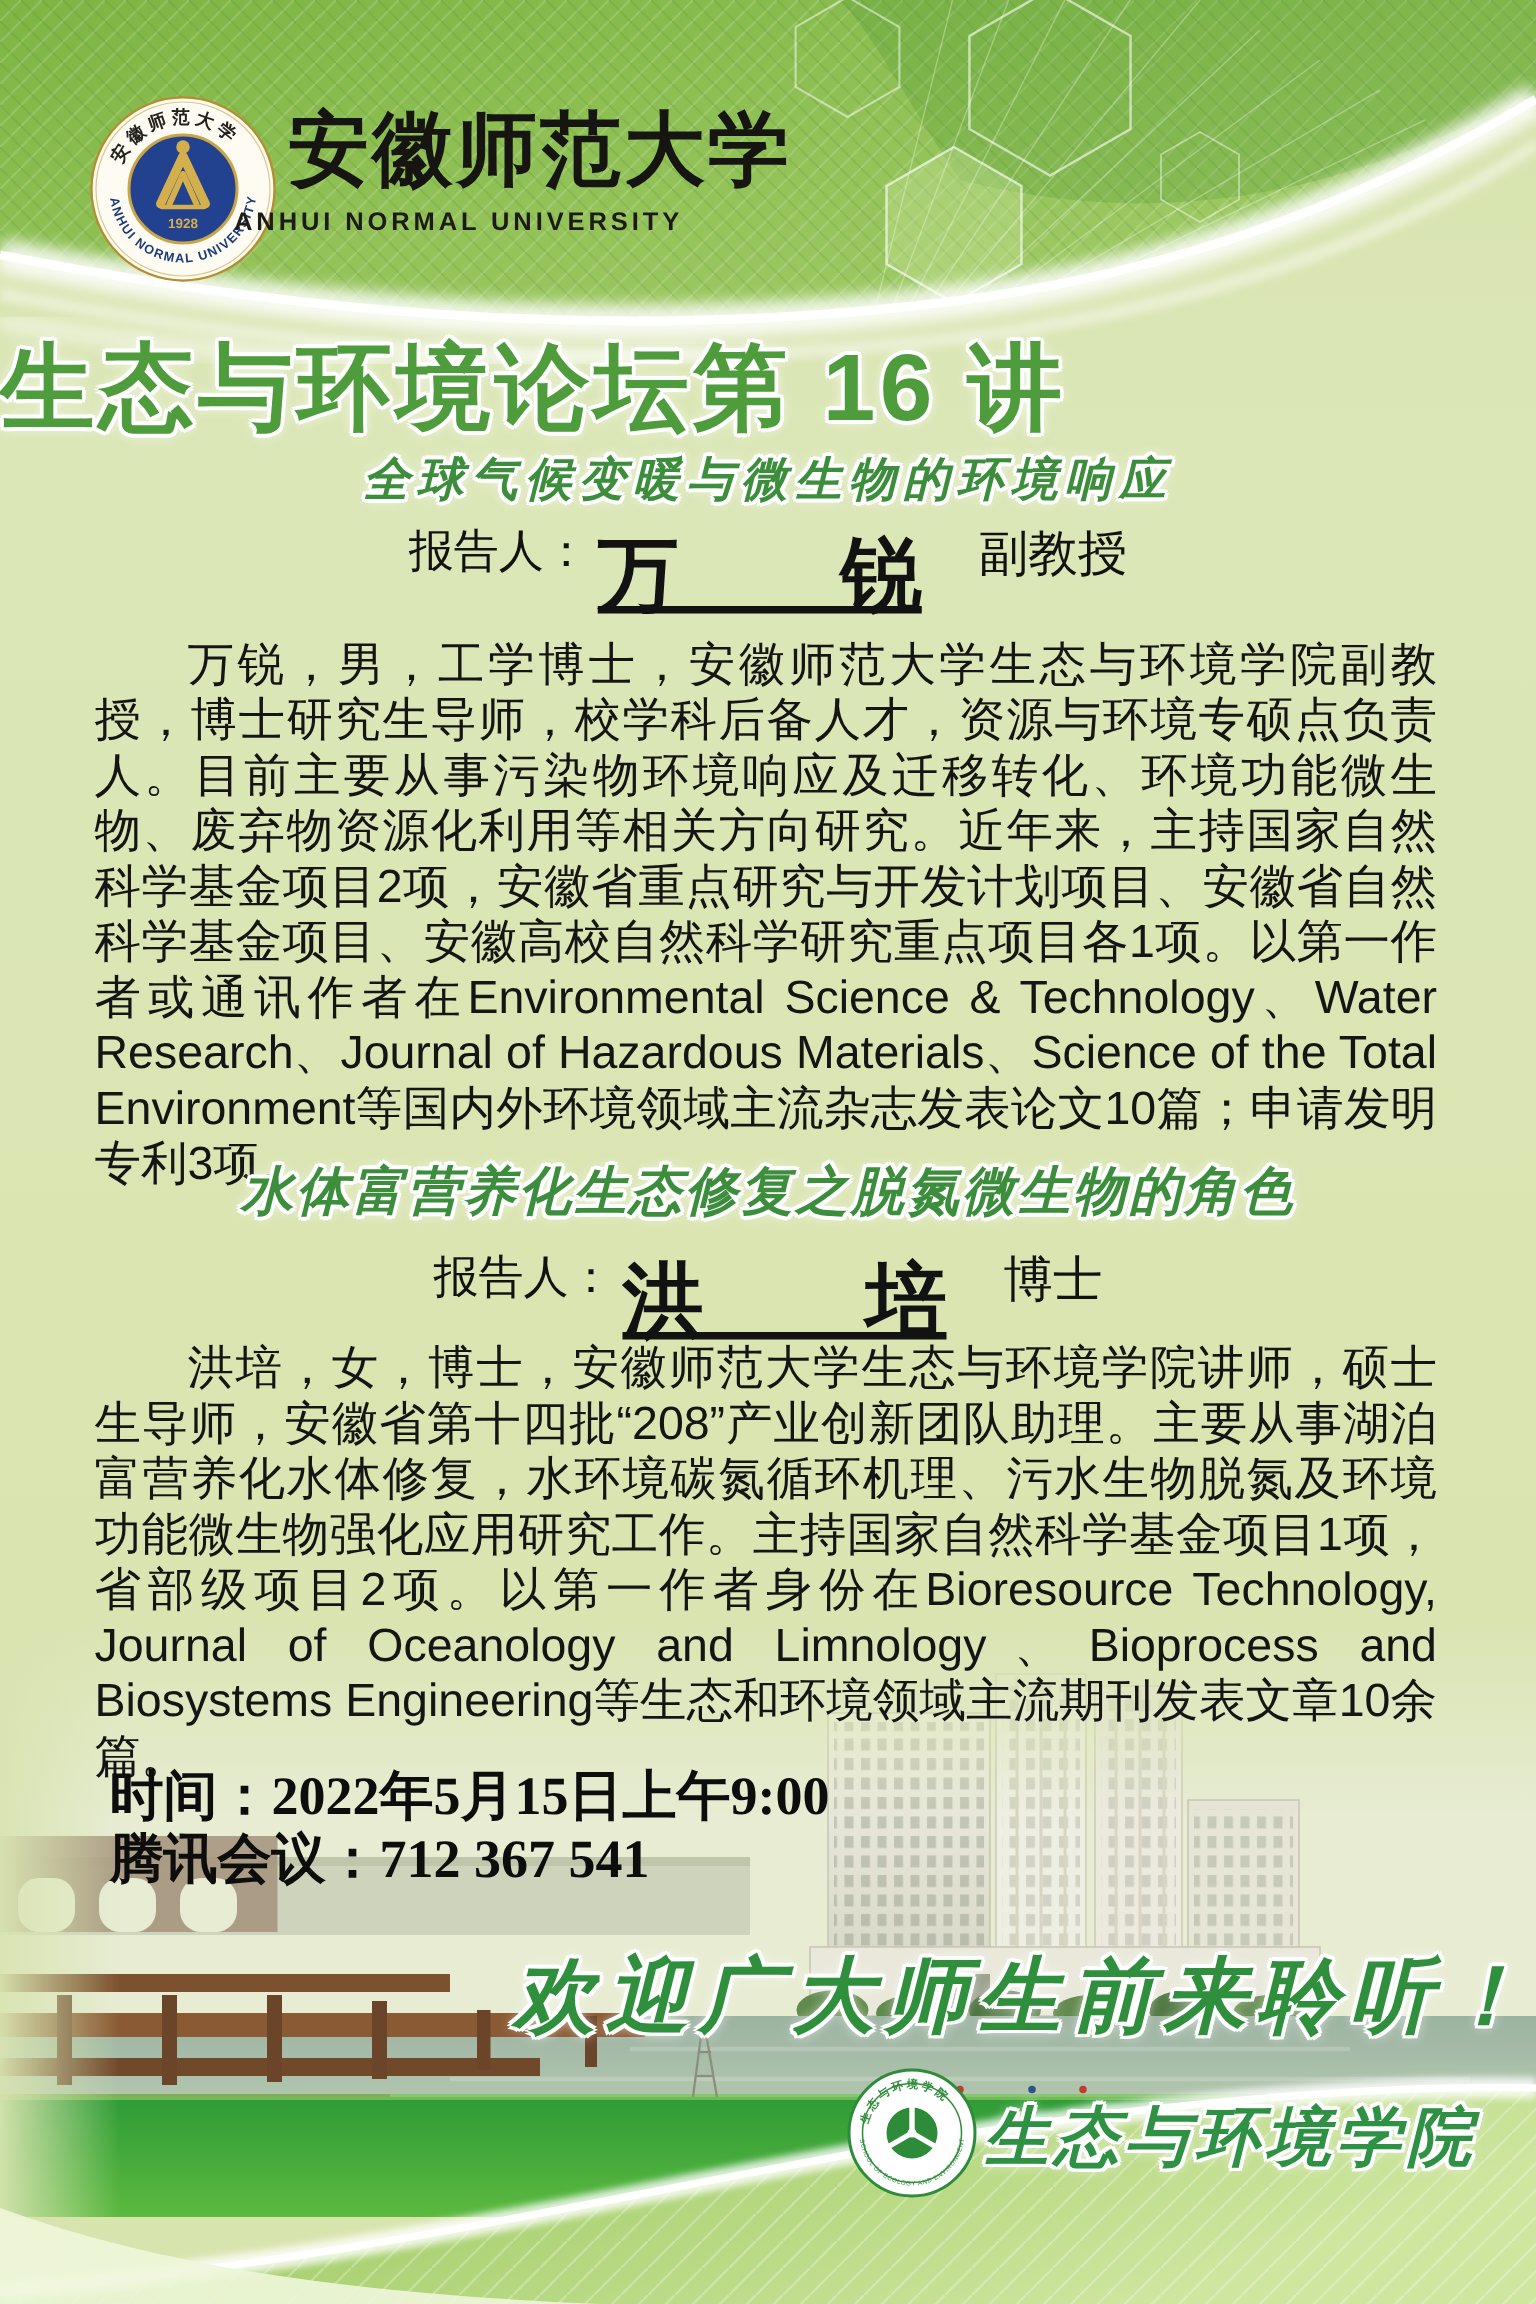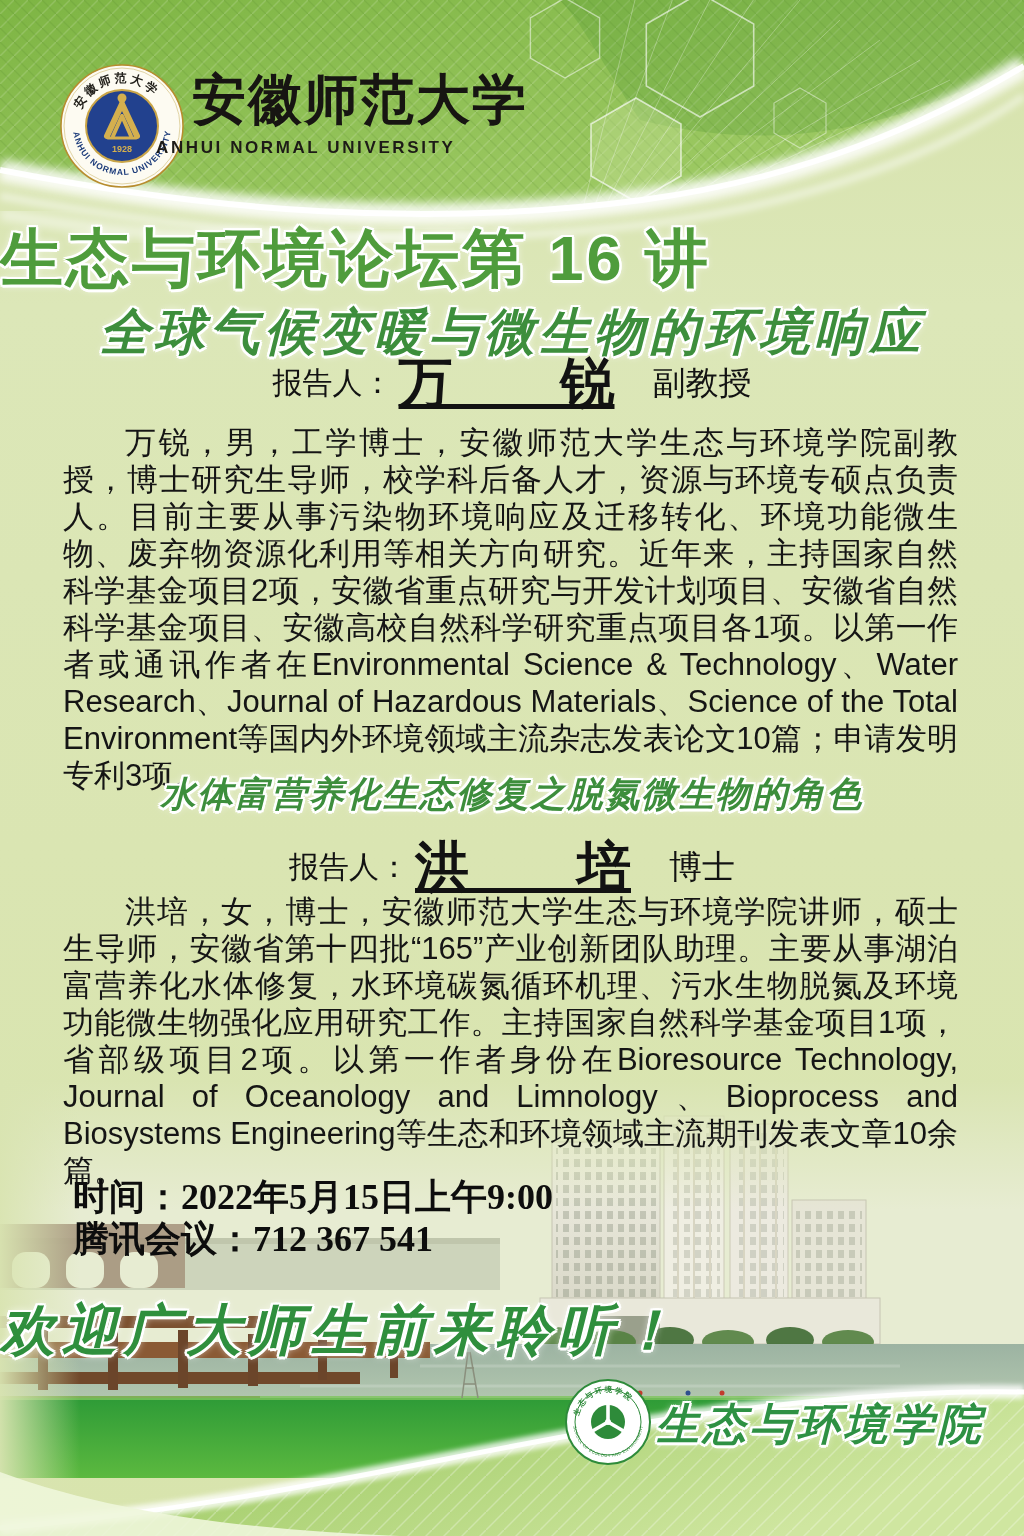--- a/index.html
+++ b/index.html
@@ -19,40 +19,40 @@
   .uni-name-en{left:156px;top:138px;font-size:17px;font-weight:600;color:#1d1b17;
     letter-spacing:2.6px;z-index:3;}
   
   .outline{
     text-shadow:-2px -2px 0 #fff,2px -2px 0 #fff,-2px 2px 0 #fff,2px 2px 0 #fff,
       0 -2.5px 0 #fff,0 2.5px 0 #fff,-2.5px 0 0 #fff,2.5px 0 0 #fff,0 0 9px rgba(255,255,255,.95);
   }
   .forum-title{left:0;top:216px;width:100%;text-align:left;font-size:63px;font-weight:800;
     color:#4f9c3c;letter-spacing:3px;z-index:3;}
   .brush{font-style:italic;font-weight:800;color:#3d8e3c;z-index:3;}
-  .talk1-title{left:0;top:299px;width:100%;text-align:center;font-size:50px;letter-spacing:5px;}
+  .talk1-title{left:0;top:299px;width:100%;text-align:center;font-size:31px;letter-spacing:5px;}
   .talk2-title{left:0;top:771px;width:100%;text-align:center;font-size:35px;letter-spacing:2px;}
   
-  .speaker{left:0;width:100%;display:flex;justify-content:center;align-items:center;z-index:3;color:#121212;}
+  .speaker{left:0;width:100%;display:flex;justify-content:center;align-items:flex-start;z-index:3;color:#121212;}
   .speaker1{top:347px;}
   .speaker2{top:831px;}
   .speaker-label{font-size:30px;font-weight:500;}
   .speaker-name{font-size:54px;font-weight:600;font-family:"Liberation Serif",serif;white-space:pre;margin:0 14px 0 6px;text-decoration:underline;}
   .speaker-degree{font-size:33px;font-weight:500;margin-left:24px;}
   
   .bio{left:63px;width:895px;font-family:Liberation Sans, sans-serif;
     font-size:31px;line-height:37px;color:#151515;text-align:justify;text-indent:62px;z-index:3;}
   .bio1{top:424px;}
   .bio2{top:893px;}
   
   .event{left:73px;top:1176px;z-index:3;color:#0d0d0d;}
   .event-line{font-size:36px;font-weight:700;line-height:41px;white-space:nowrap;}
   .event-value{font-family:"Liberation Serif",serif;font-weight:700;}
   
-  .welcome{left:0;top:1294px;width:100%;text-align:left;font-size:55px;letter-spacing:7px;
+  .welcome{left:0;top:1294px;width:100%;text-align:right;font-size:55px;letter-spacing:7px;
     color:#2f8f3d;z-index:3;}
   .college-seal{left:564px;top:1378px;width:88px;height:88px;z-index:3;}
   .college-name{left:656px;top:1396px;font-size:43px;font-weight:800;font-style:italic;
     color:#2e9143;letter-spacing:4px;z-index:3;}
 </style>
 </head>
 <body>
 
 <div class="poster">
 
@@ -267,21 +267,21 @@
   <div class="abs bio bio1">万锐，男，工学博士，安徽师范大学生态与环境学院副教授，博士研究生导师，校学科后备人才，资源与环境专硕点负责人。目前主要从事污染物环境响应及迁移转化、环境功能微生物、废弃物资源化利用等相关方向研究。近年来，主持国家自然科学基金项目2项，安徽省重点研究与开发计划项目、安徽省自然科学基金项目、安徽高校自然科学研究重点项目各1项。以第一作者或通讯作者在Environmental Science &amp; Technology、Water Research、Journal of Hazardous Materials、Science of the Total Environment等国内外环境领域主流杂志发表论文10篇；申请发明专利3项。</div>
 
   <div class="abs talk2-title brush outline txt">水体富营养化生态修复之脱氮微生物的角色</div>
 
   <div class="abs speaker speaker2">
     <span class="speaker-label">报告人：</span>
     <span class="speaker-name">洪　　培</span>
     <span class="speaker-degree">博士</span>
   </div>
 
-  <div class="abs bio bio2">洪培，女，博士，安徽师范大学生态与环境学院讲师，硕士生导师，安徽省第十四批“165”产业创新团队助理。主要从事湖泊富营养化水体修复，水环境碳氮循环机理、污水生物脱氮及环境功能微生物强化应用研究工作。主持国家自然科学基金项目1项，省部级项目2项。以第一作者身份在Bioresource Technology, Journal of Oceanology and Limnology、Bioprocess and Biosystems Engineering等生态和环境领域主流期刊发表文章10余篇。</div>
+  <div class="abs bio bio2">洪培，女，博士，安徽师范大学生态与环境学院讲师，硕士生导师，安徽省第十四批“208”产业创新团队助理。主要从事湖泊富营养化水体修复，水环境碳氮循环机理、污水生物脱氮及环境功能微生物强化应用研究工作。主持国家自然科学基金项目1项，省部级项目2项。以第一作者身份在Bioresource Technology, Journal of Oceanology and Limnology、Bioprocess and Biosystems Engineering等生态和环境领域主流期刊发表文章10余篇。</div>
 
   <div class="abs event">
     <div class="event-line">
       <span>时间：</span><span class="event-value">2022年5月15日上午9:00</span>
     </div>
     <div class="event-line">
       <span>腾讯会议：</span><span class="event-value">712 367 541</span>
     </div>
   </div>
 

